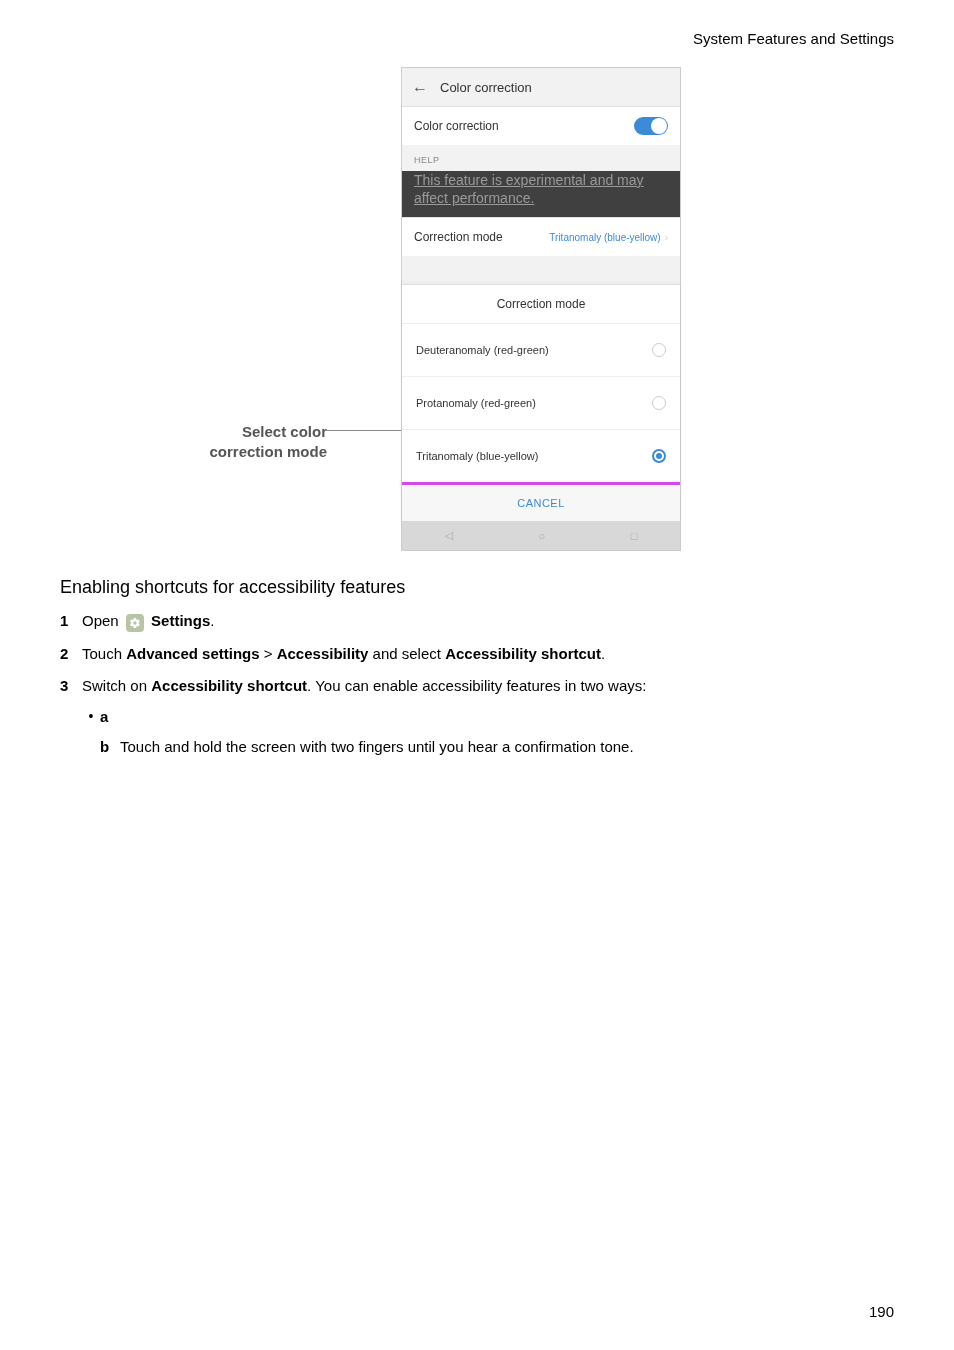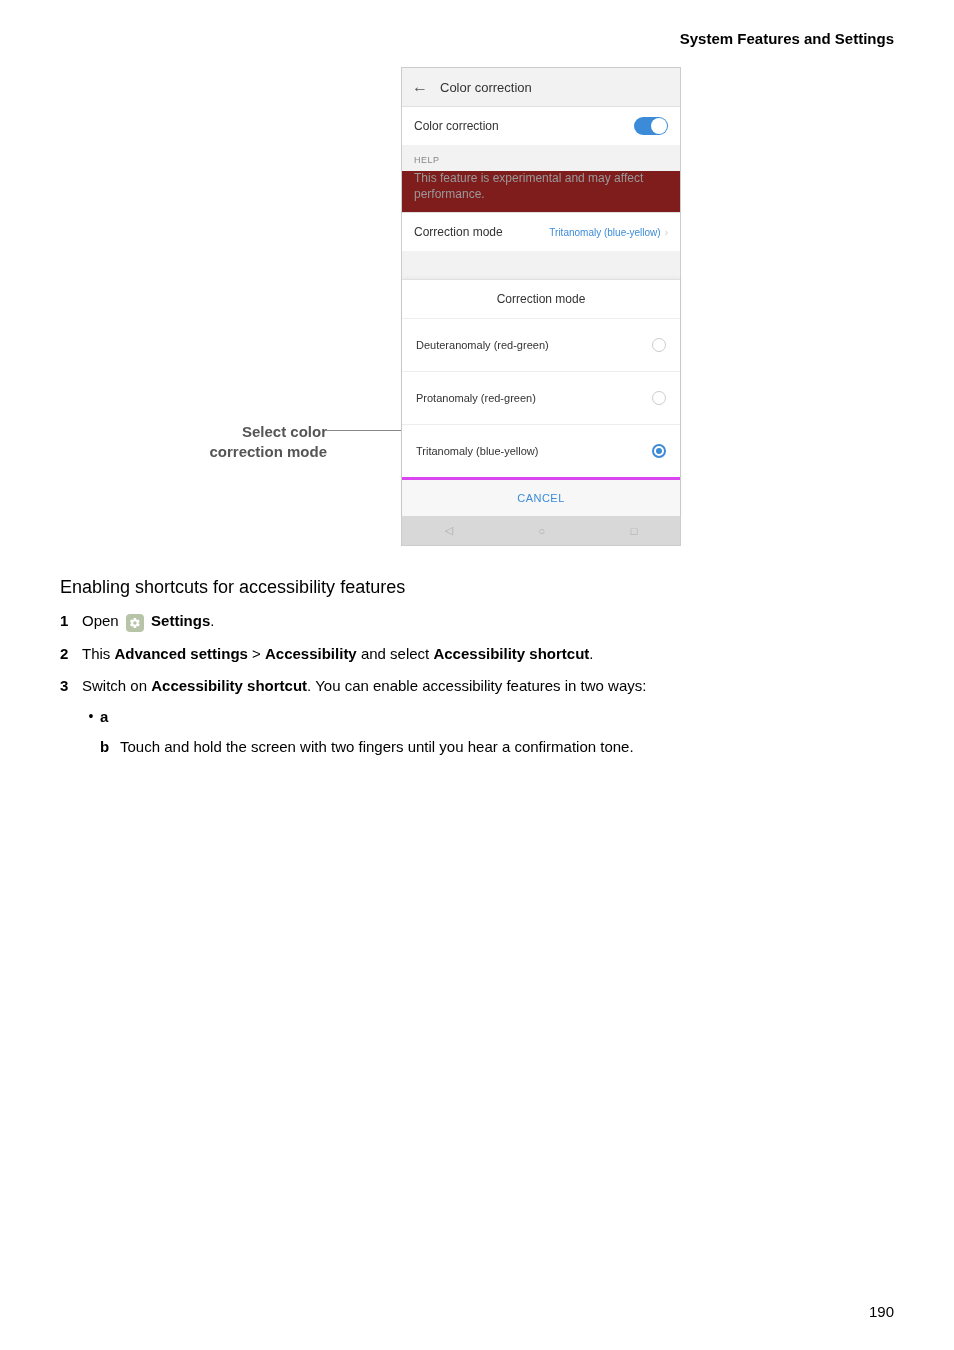--- a/index.html
+++ b/index.html
@@ -11,21 +11,20 @@
     height: 1350px;
     background: #fff;
     position: relative;
     padding: 30px 60px 30px 60px;
   }
   .header-right {
     text-align: right;
     font-size: 15px;
     color: #000;
     margin-bottom: 20px;
-    font-weight: bold;
   }
   .figure-area {
     position: relative;
     margin: 0 auto 30px auto;
     width: 600px;
     height: 480px;
   }
   .callout {
     position: absolute;
     left: 0;
@@ -96,24 +95,25 @@
   }
   .section-header {
     padding: 10px 12px 6px 12px;
     font-size: 9px;
     color: #888;
     background: #f2f2f2;
     letter-spacing: 0.5px;
   }
   .help-text {
     padding: 0 12px 10px 12px;
-    font-size: 12px;
+    font-size: 14px;
     color: #999;
-    background: #7f1d1d;
+    background: #404040;
     line-height: 1.3;
+    text-decoration: underline;
   }
   .mode-row {
     display: flex;
     justify-content: space-between;
     align-items: center;
     padding: 12px 12px;
     background: #fff;
     border-top: 1px solid #e0e0e0;
   }
   .mode-value {
@@ -305,21 +305,21 @@
           <svg viewBox="0 0 24 24" fill="#fff">
               <path d="M19.14,12.94a7,7,0,0,0,.05-.94,7,7,0,0,0-.05-.94l2.11-1.65a.5.5,0,0,0,.12-.64l-2-3.46a.5.5,0,0,0-.61-.22l-2.49,1a7,7,0,0,0-1.63-.94l-.38-2.65A.5.5,0,0,0,13.77,2H9.77a.5.5,0,0,0-.49.42L8.9,5.07a7,7,0,0,0-1.63.94l-2.49-1a.5.5,0,0,0-.61.22l-2,3.46a.5.5,0,0,0,.12.64L4.4,11a7,7,0,0,0-.05.94,7,7,0,0,0,.05.94L2.29,14.53a.5.5,0,0,0-.12.64l2,3.46a.5.5,0,0,0,.61.22l2.49-1a7,7,0,0,0,1.63.94l.38,2.65a.5.5,0,0,0,.49.42h4a.5.5,0,0,0,.49-.42l.38-2.65a7,7,0,0,0,1.63-.94l2.49,1a.5.5,0,0,0,.61-.22l2-3.46a.5.5,0,0,0-.12-.64ZM11.77,15.5A3.5,3.5,0,1,1,15.27,12,3.5,3.5,0,0,1,11.77,15.5Z"></path>
             </svg>
         </span>
         <b>Settings</b><span>.</span>
       </span>
     </li>
     <li>
       <span class="step-num">2</span>
       <span class="step-body">
-        <span>This </span><b>Advanced settings</b><span> &gt; </span><b>Accessibility</b><span> and select </span><b>Accessibility shortcut</b><span>.</span>
+        <span>Touch </span><b>Advanced settings</b><span> &gt; </span><b>Accessibility</b><span> and select </span><b>Accessibility shortcut</b><span>.</span>
       </span>
     </li>
     <li>
       <span class="step-num">3</span>
       <span class="step-body">
         <span>Switch on </span><b>Accessibility shortcut</b><span>. You can enable accessibility features in two ways:</span>
         <div class="sub-list">
           <div class="sub-item">
             <span class="bullet">•</span>
             <span class="sub-letter">a</span>

